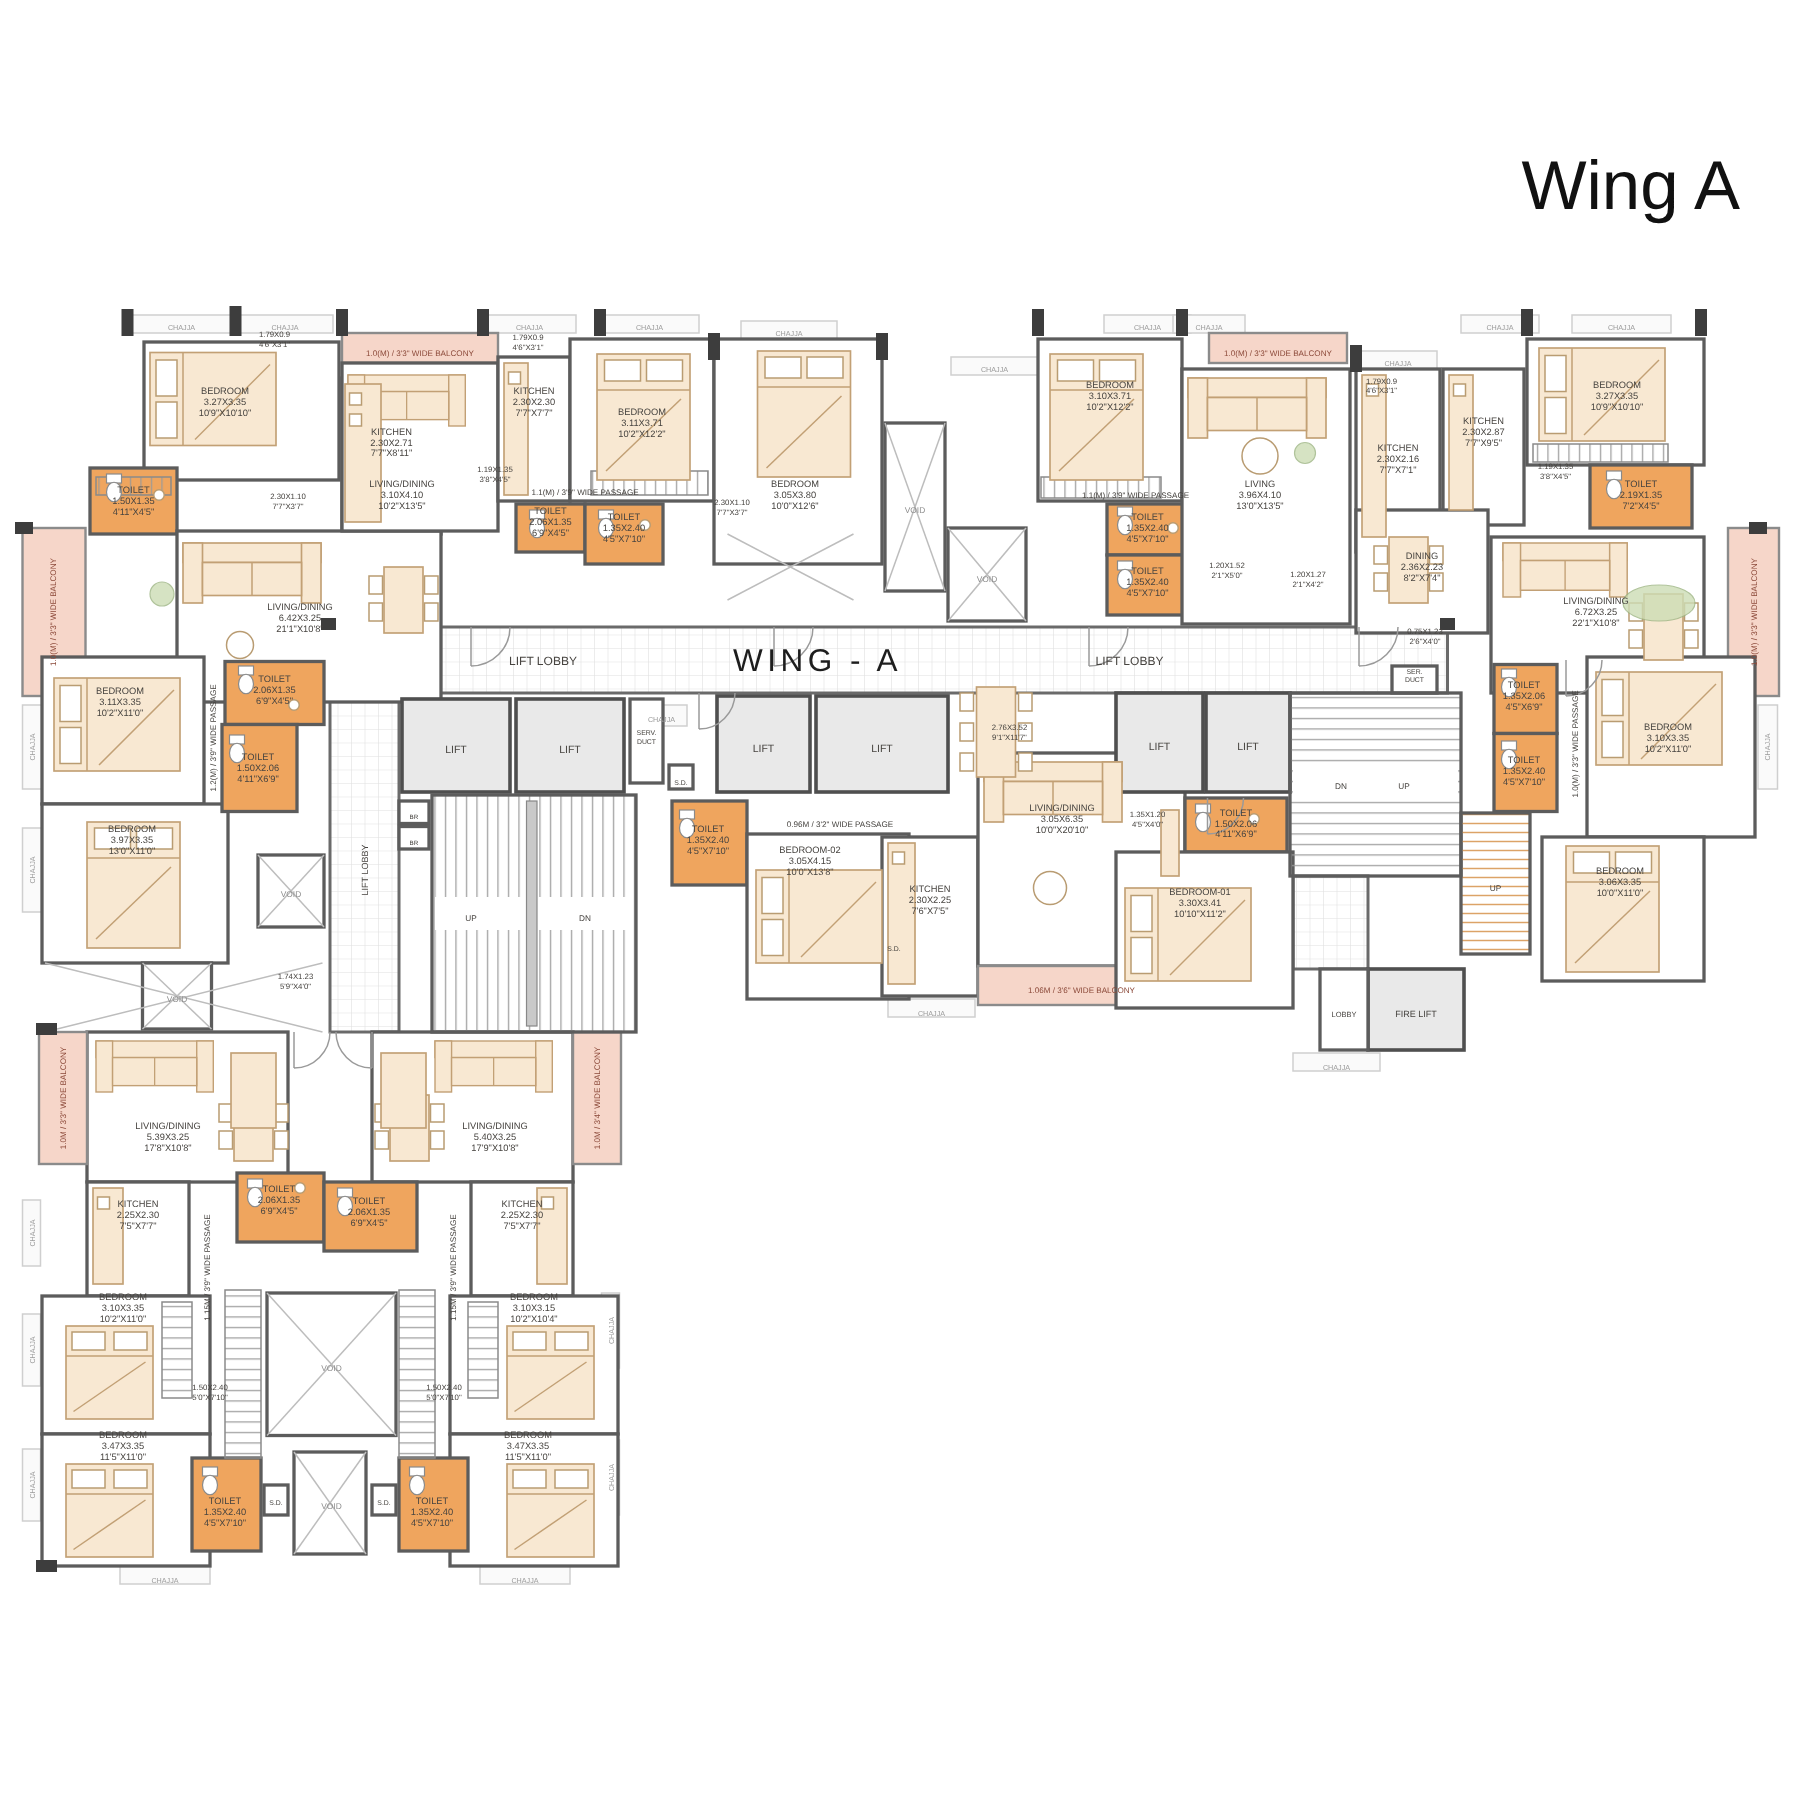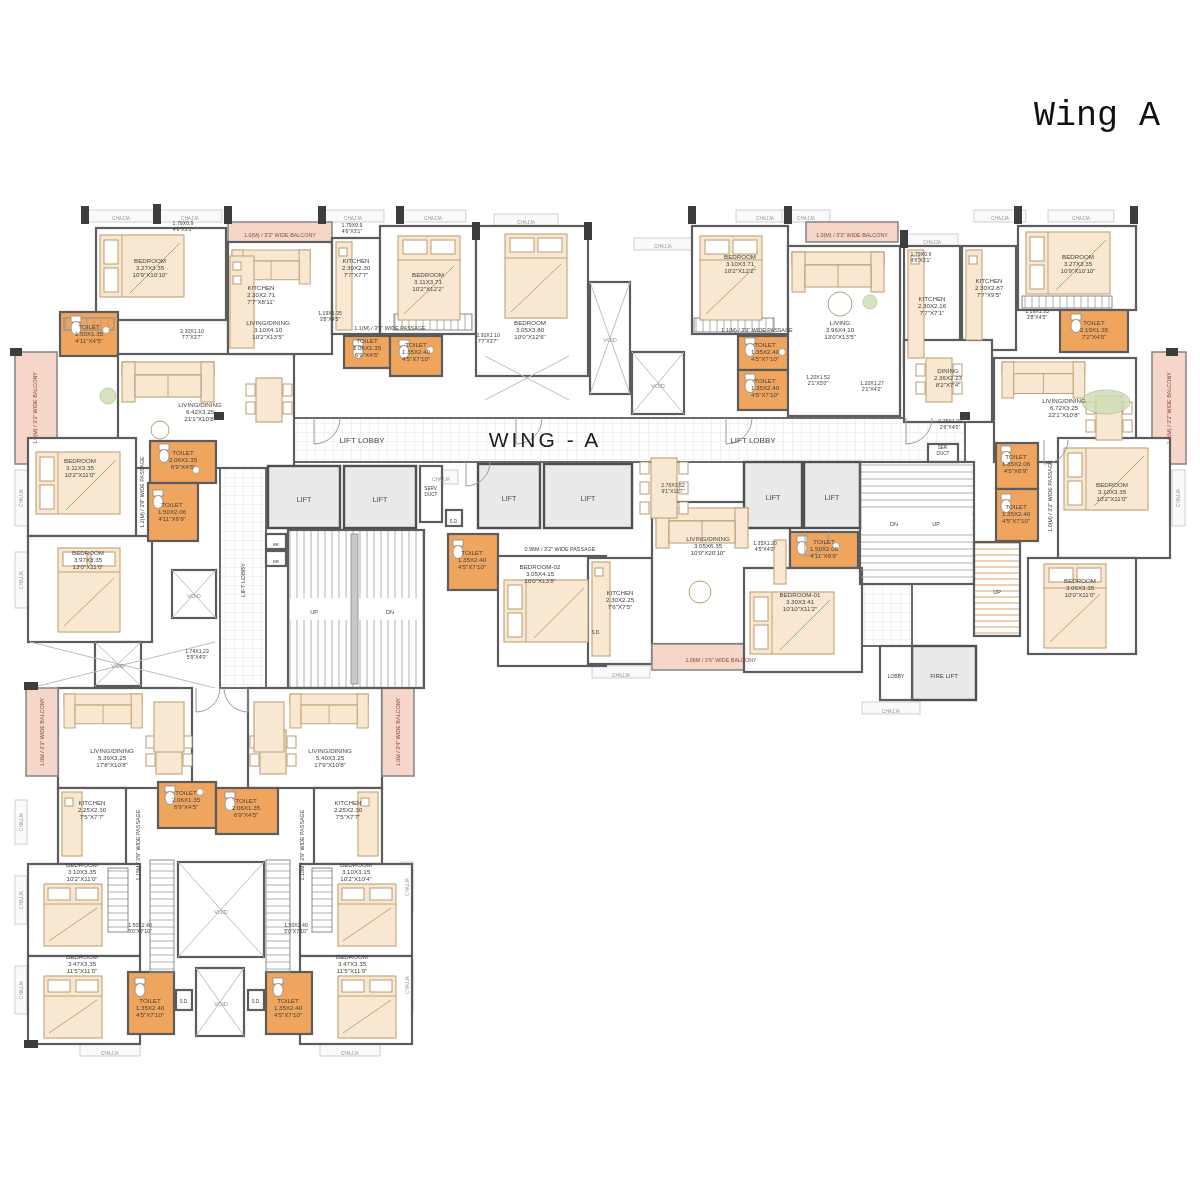--- a/index.html
+++ b/index.html
@@ -1,19 +1,19 @@
 <!DOCTYPE html>
 <html><head>
 <meta charset="utf-8">
 <style>
   html,body{margin:0;padding:0;background:#fff;}
   #stage{position:relative;width:1200px;height:1200px;background:#fff;overflow:hidden;
          font-family:"Liberation Sans",sans-serif;}
-  #plan-title{position:absolute;top:96px;right:40px;font-size:35px;color:#111;
-              font-family:Liberation Mono, monospace;}
+  #plan-title{position:absolute;top:96px;right:40px;font-size:46px;color:#111;
+              font-family:Liberation Sans, sans-serif;}
   svg{position:absolute;left:0;top:0;}
   svg text{font-family:"Liberation Sans",sans-serif;}
   .w2{fill:#ffffff;stroke:#5c5c5c;stroke-width:2.2;}
   .toi{fill:#efa55e;stroke:#5c5c5c;stroke-width:2.2;}
   .bal{fill:#f6d6c9;stroke:#8b8b8b;stroke-width:1.6;}
   .lift{fill:#e9e9e9;stroke:#4f4f4f;stroke-width:2.4;}
   .stair{stroke:#5c5c5c;stroke-width:2.2;}
   .cor{fill:url(#grid);stroke:#6a6a6a;stroke-width:2;}
   .furn{fill:#f8e8d2;stroke:#c2a075;stroke-width:1.1;}
   .fw{fill:#ffffff;stroke:#b99c72;stroke-width:1;}

